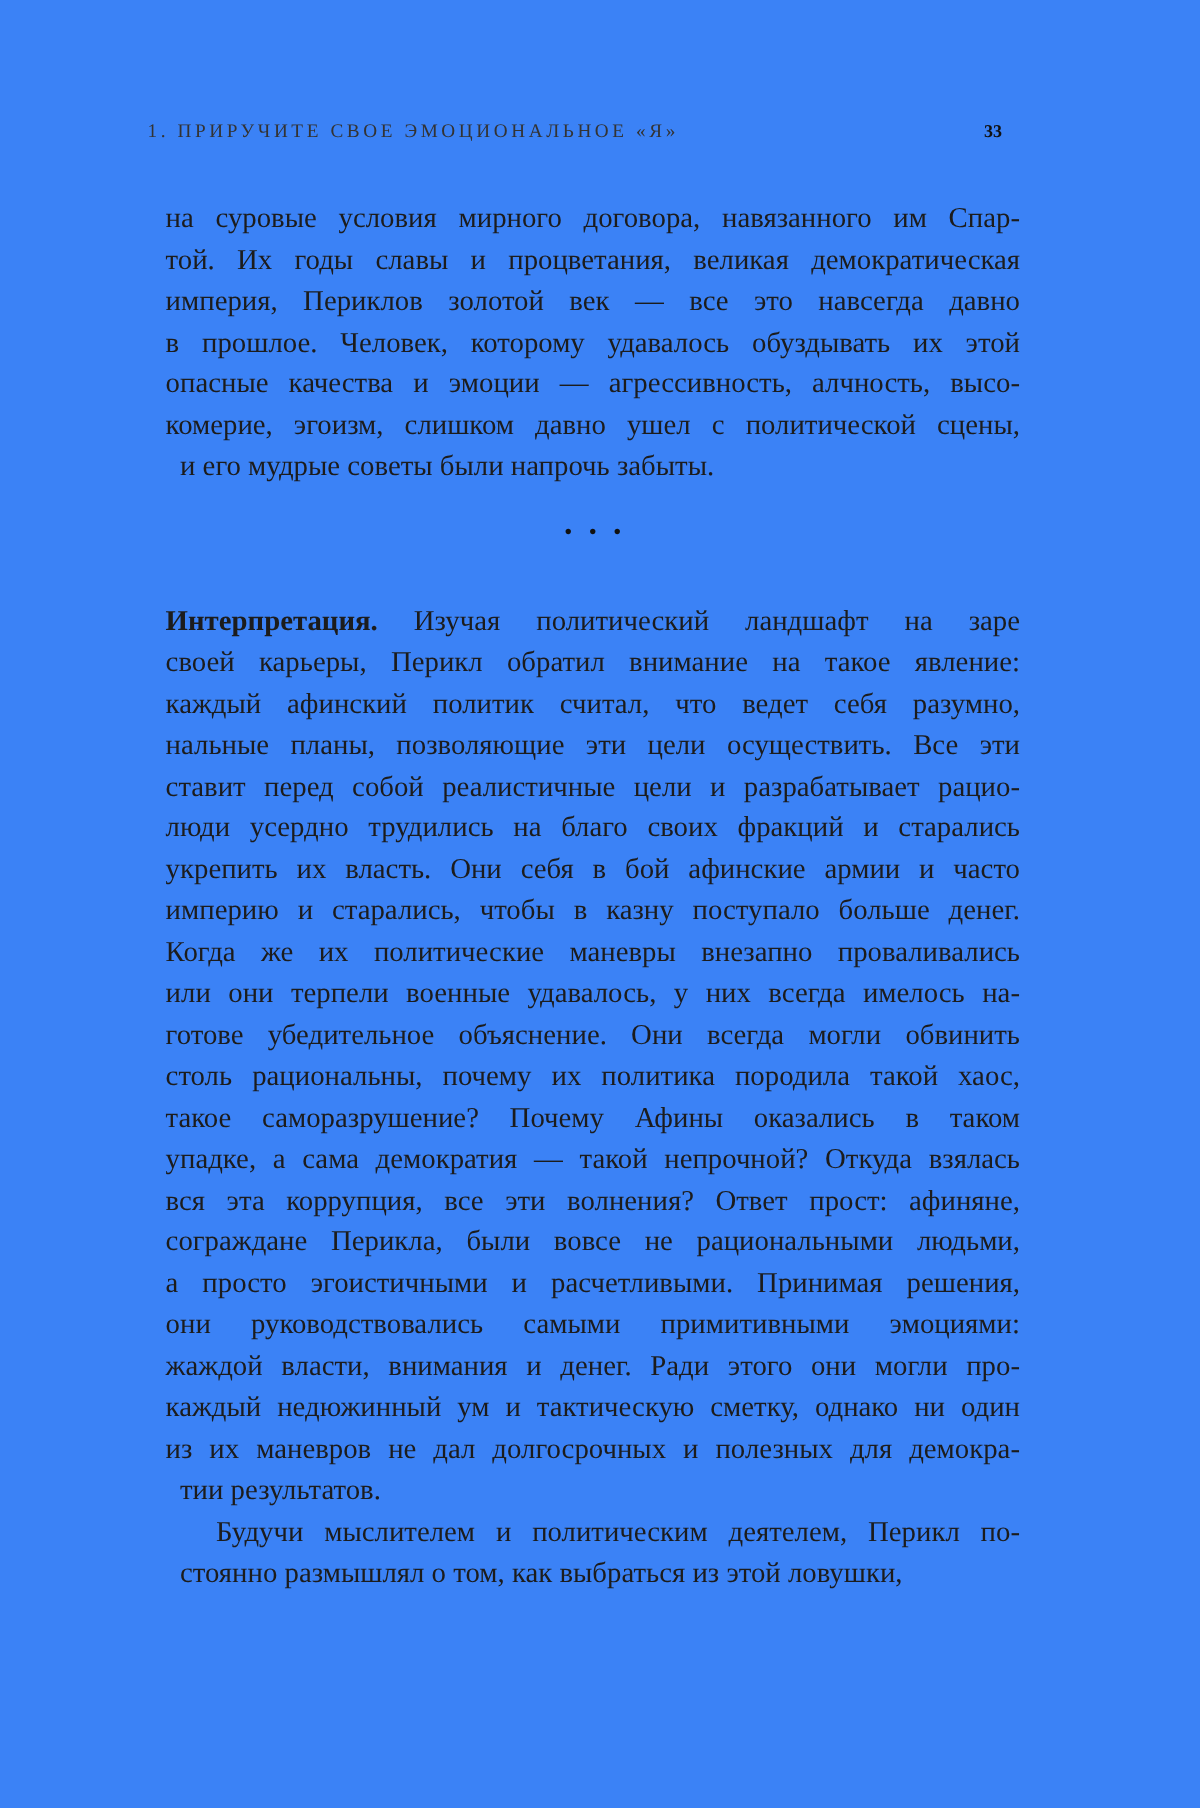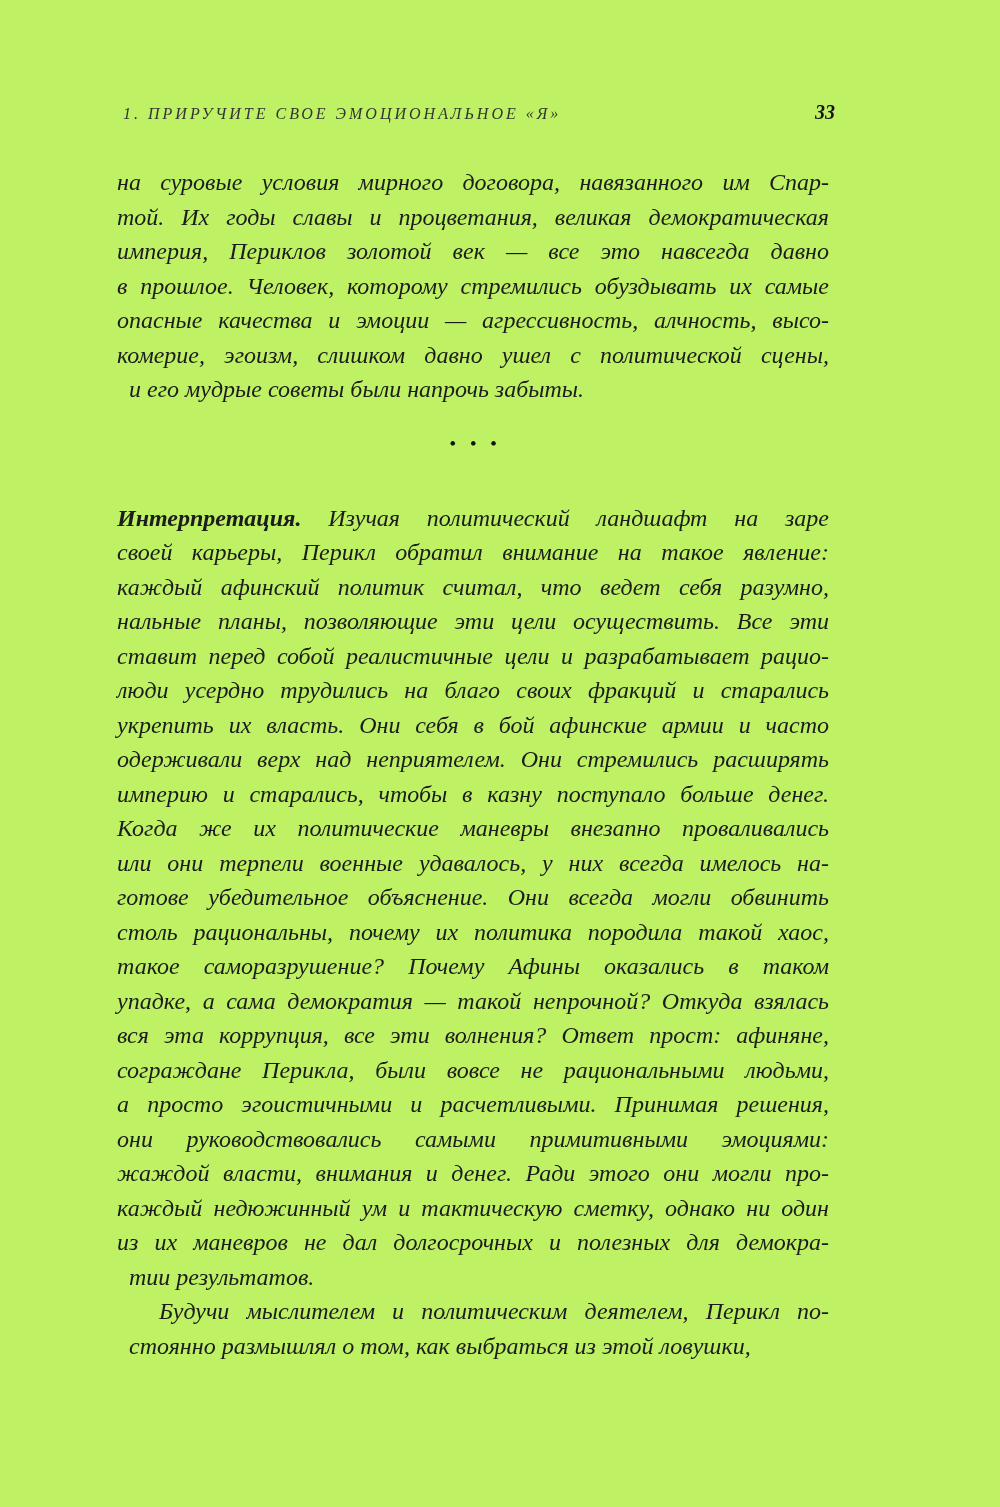--- a/index.html
+++ b/index.html
@@ -5,50 +5,49 @@
   html, body {
     margin: 0;
     padding: 0;
     background: #e8e8e8;
   }
   .page {
     position: relative;
     width: 1000px;
     height: 1507px;
     margin: 0 auto;
-    background: #bef264;
+    background: #3b82f6;
     font-family: "Liberation Serif", "DejaVu Serif", serif;
     color: #1c1c1c;
     overflow: hidden;
-    font-style: italic;
   }
   .page-header {
     position: absolute;
     top: 101px;
     left: 123px;
     width: 712px;
     display: flex;
     justify-content: space-between;
     align-items: baseline;
   }
   .running-head {
     font-size: 16px;
     letter-spacing: 3px;
     color: #333333;
     white-space: nowrap;
   }
   .page-number {
-    font-size: 20px;
+    font-size: 15px;
     font-weight: bold;
     color: #111111;
   }
   .text-column {
     position: absolute;
     top: 165px;
-    left: 117px;
+    left: 138px;
     width: 712px;
     font-size: 24px;
     line-height: 34.5px;
     text-align: justify;
   }
   .paragraph { margin: 0; }
   .line {
     text-align: justify;
     text-align-last: justify;
   }
@@ -82,35 +81,34 @@
     <span class="running-head">1. ПРИРУЧИТЕ СВОЕ ЭМОЦИОНАЛЬНОЕ «Я»</span>
     <span class="page-number">33</span>
   </div>
 
   <div class="text-column">
 
   <div class="paragraph">
         <div class="line">на суровые условия мирного договора, навязанного им Спар-</div>
         <div class="line">той. Их годы славы и процветания, великая демократическая</div>
         <div class="line">империя, Периклов золотой век — все это навсегда давно</div>
-        <div class="line">в прошлое. Человек, которому стремились обуздывать их самые</div>
+        <div class="line">в прошлое. Человек, которому удавалось обуздывать их этой</div>
         <div class="line">опасные качества и эмоции — агрессивность, алчность, высо-</div>
         <div class="line">комерие, эгоизм, слишком давно ушел с политической сцены,</div>
         <div class="line last">и его мудрые советы были напрочь забыты.</div>
       </div>
       <div class="section-separator">• • •</div>
       <div class="paragraph">
         <div class="line"><b>Интерпретация.</b> Изучая политический ландшафт на заре</div>
         <div class="line">своей карьеры, Перикл обратил внимание на такое явление:</div>
         <div class="line">каждый афинский политик считал, что ведет себя разумно,</div>
         <div class="line">нальные планы, позволяющие эти цели осуществить. Все эти</div>
         <div class="line">ставит перед собой реалистичные цели и разрабатывает рацио-</div>
         <div class="line">люди усердно трудились на благо своих фракций и старались</div>
         <div class="line">укрепить их власть. Они себя в бой афинские армии и часто</div>
-        <div class="line">одерживали верх над неприятелем. Они стремились расширять</div>
         <div class="line">империю и старались, чтобы в казну поступало больше денег.</div>
         <div class="line">Когда же их политические маневры внезапно проваливались</div>
         <div class="line">или они терпели военные удавалось, у них всегда имелось на-</div>
         <div class="line">готове убедительное объяснение. Они всегда могли обвинить</div>
         <div class="line">столь рациональны, почему их политика породила такой хаос,</div>
         <div class="line">такое саморазрушение? Почему Афины оказались в таком</div>
         <div class="line">упадке, а сама демократия — такой непрочной? Откуда взялась</div>
         <div class="line">вся эта коррупция, все эти волнения? Ответ прост: афиняне,</div>
         <div class="line">сограждане Перикла, были вовсе не рациональными людьми,</div>
         <div class="line">а просто эгоистичными и расчетливыми. Принимая решения,</div>

